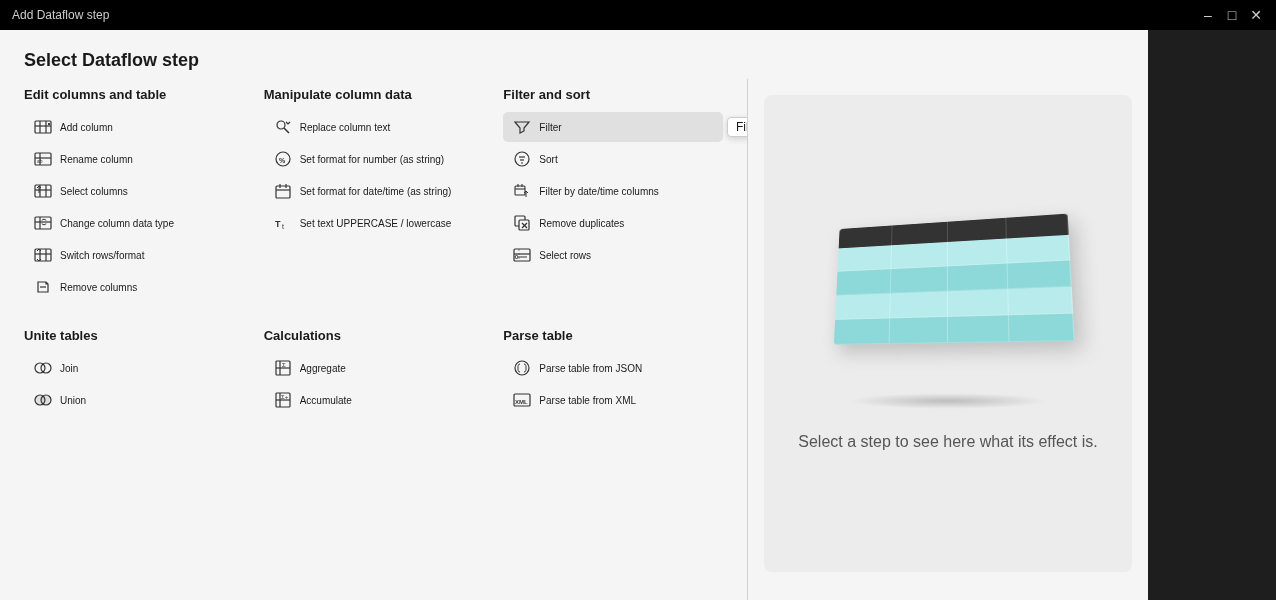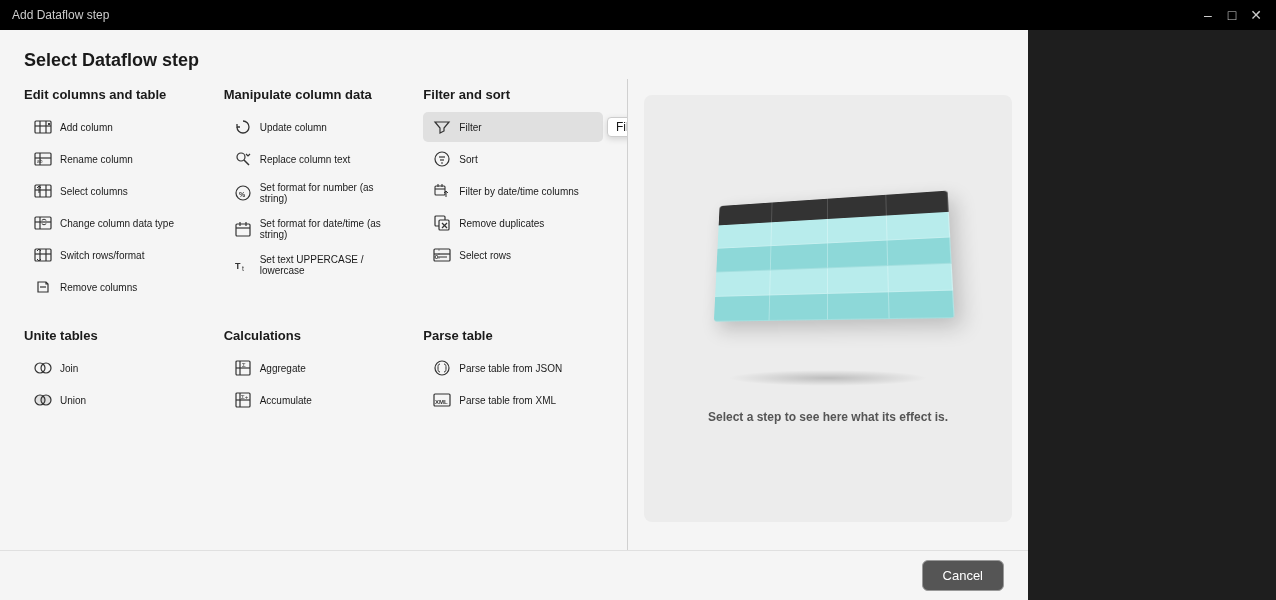--- a/index.html
+++ b/index.html
@@ -35,21 +35,21 @@
       justify-content: center;
       cursor: pointer;
       color: #ccc;
       font-size: 14px;
       background: none;
       border: none;
     }
 
     .dialog {
       background: #f5f5f5;
-      width: 1028px;
+      width: 1148px;
       height: 570px;
       display: flex;
       flex-direction: column;
     }
 
     .dialog-header {
       padding: 20px 24px 8px 24px;
     }
     .dialog-title {
       font-size: 18px;
@@ -140,23 +140,22 @@
     .table-shadow {
       width: 200px;
       height: 16px;
       background: radial-gradient(ellipse at center, rgba(0,0,0,0.2) 0%, transparent 70%);
       margin: 0 auto;
       margin-top: -4px;
     }
 
     .preview-text {
       color: #555;
-      font-size: 12px;
+      font-size: 16px;
       text-align: center;
-      font-weight: bold;
     }
 
     .sections-grid {
       display: grid;
       grid-template-columns: 1fr 1fr 1fr;
       gap: 0 20px;
     }
 
     .section {
       margin-bottom: 24px;
@@ -335,29 +334,20 @@
                 <line x1="6" y1="9" x2="12" y2="9" stroke="#333" stroke-width="1.2"></line>
               </svg>
             </span>
             <span class="step-label">Remove columns</span>
           </div>
         </div>
 
         <div class="section">
           <div class="section-title">Manipulate column data</div>
 
-          <div class="step-item">
-            <span class="step-icon">
-              <svg width="18" height="18" viewBox="0 0 18 18" fill="none">
-                <path d="M9 3 A6 6 0 1 1 3 9" stroke="#333" stroke-width="1.3" fill="none"></path>
-                <path d="M3 6 L3 9 L6 9" stroke="#333" stroke-width="1.3" fill="none" stroke-linejoin="round"></path>
-              </svg>
-            </span>
-            <span class="step-label">Update column</span>
-          </div>
 
           <div class="step-item">
             <span class="step-icon">
               <svg width="18" height="18" viewBox="0 0 18 18" fill="none">
                 <circle cx="7" cy="7" r="4" stroke="#333" stroke-width="1.2" fill="none"></circle>
                 <line x1="10" y1="10" x2="15" y2="15" stroke="#333" stroke-width="1.5"></line>
                 <path d="M12 4 L14 6 L16 4" stroke="#333" stroke-width="1.2" fill="none"></path>
               </svg>
             </span>
             <span class="step-label">Replace column text</span>
@@ -580,16 +570,13 @@
               </div>
             </div>
           </div>
           <div class="table-shadow"></div>
         </div>
         <div class="preview-text">Select a step to see here what its effect is.</div>
       </div>
     </div>
   </div>
 
-  <div class="dialog-footer">
-    <button class="cancel-btn">Cancel</button>
-  </div>
 </div>
 
 </body></html>

